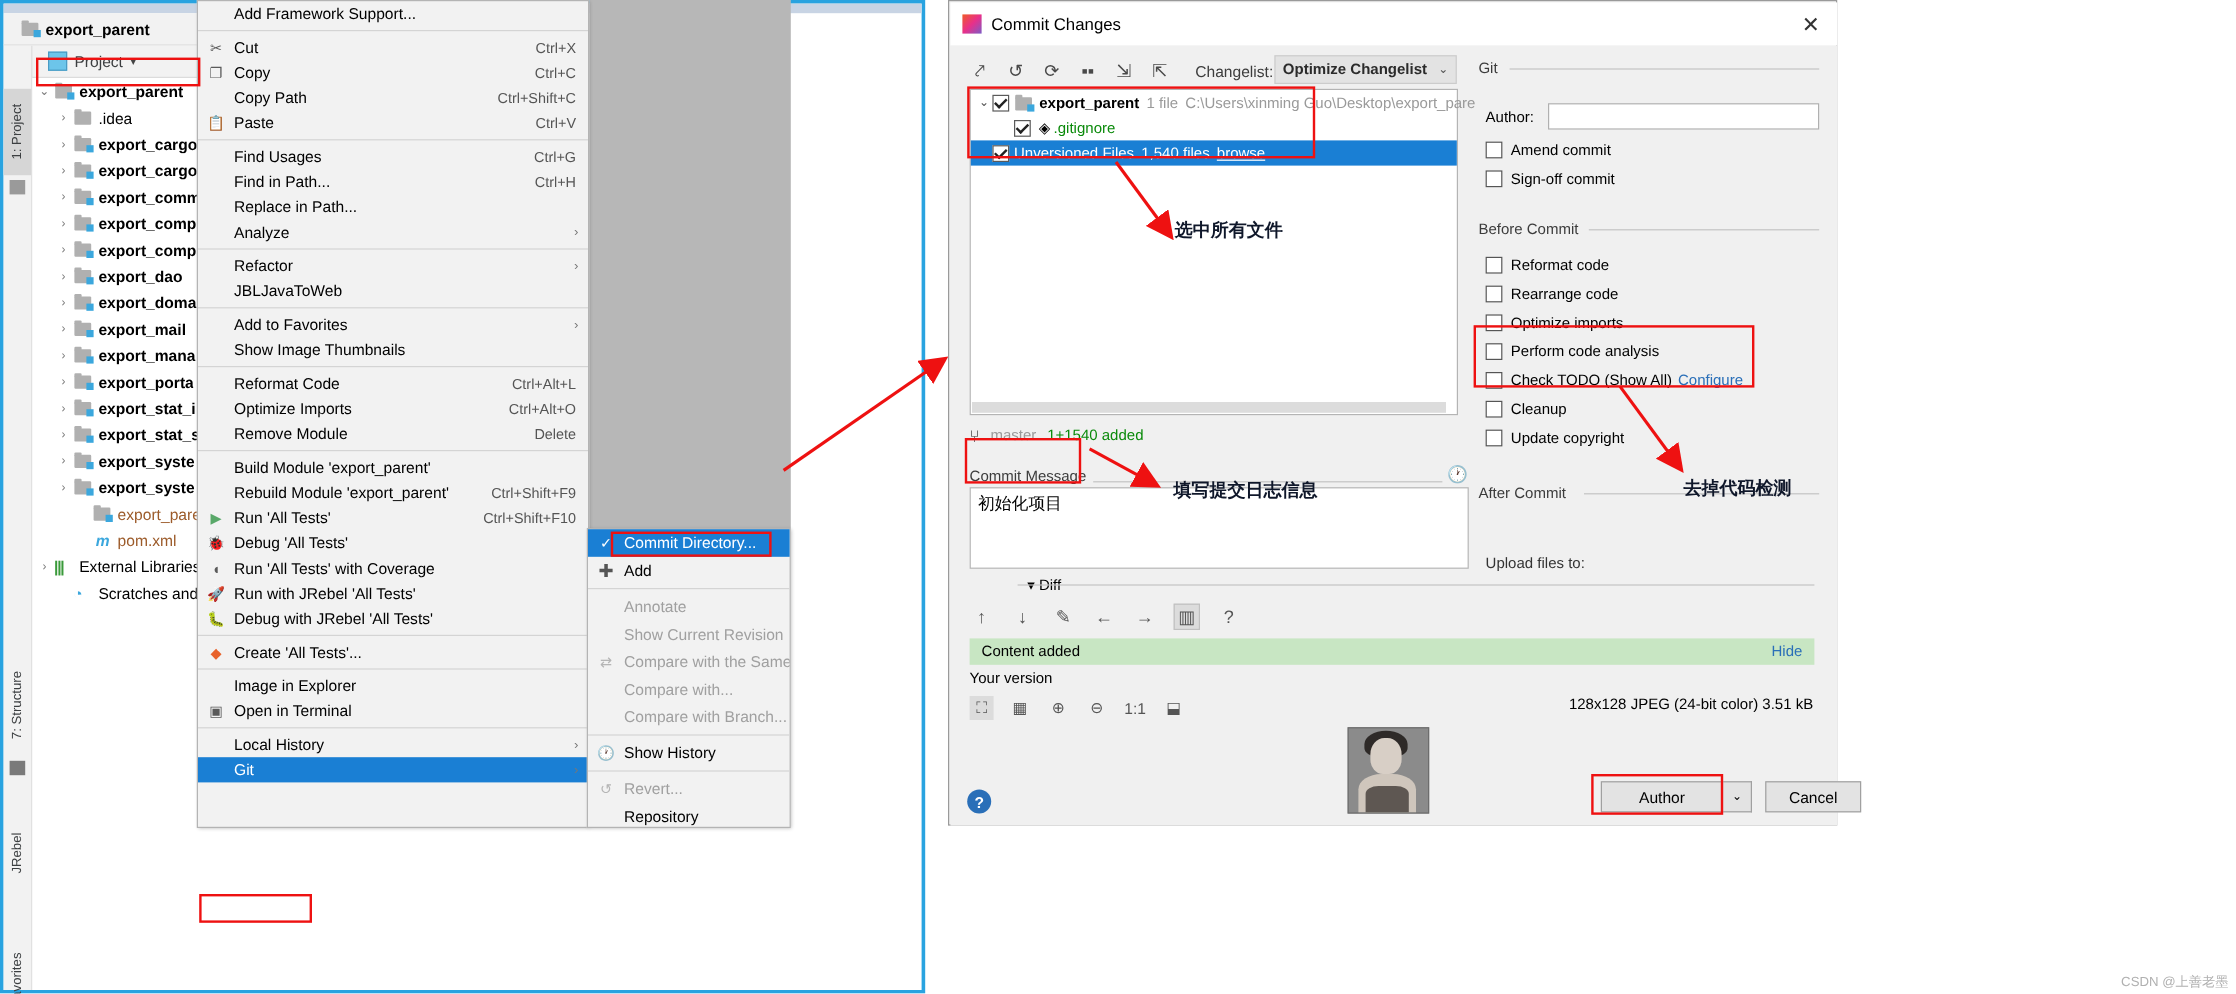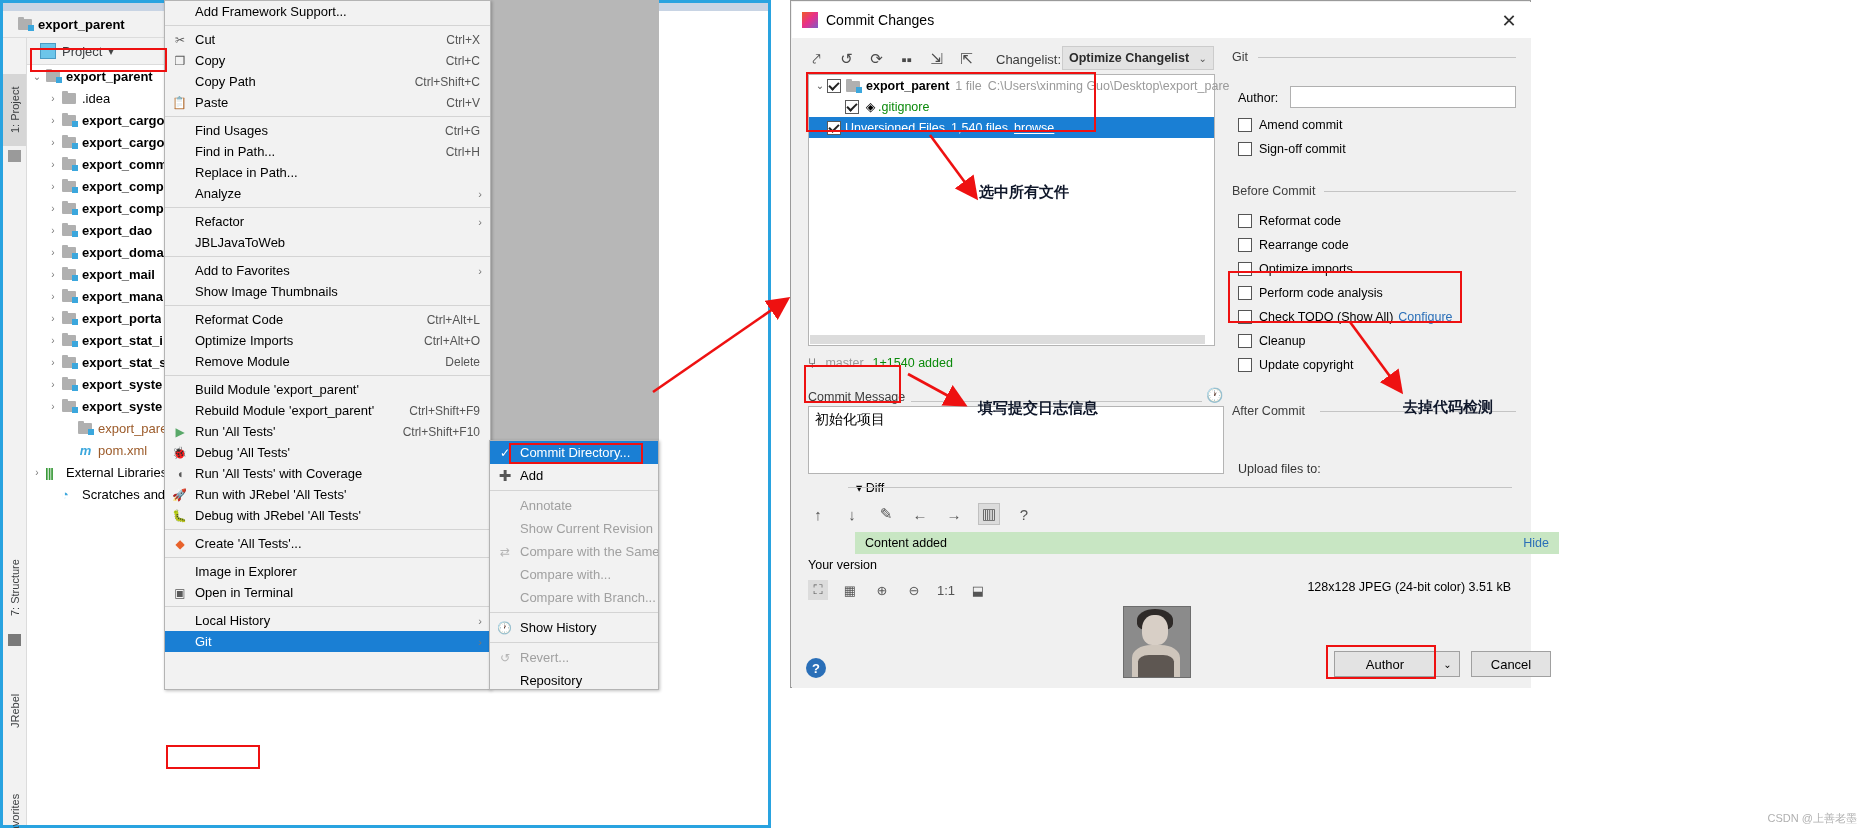--- a/index.html
+++ b/index.html
@@ -109,21 +109,21 @@
   #cm-box{position:absolute;left:16px;top:368px;width:416px;height:68px;background:#fff;border:1px solid #b4b4b4;box-sizing:border-box;
       padding:4px 6px;font-size:14px;}
   #cm-hl{left:804px;top:365px;width:97px;height:38px;border:2px solid #ee1111;box-sizing:border-box;z-index:25;}
 
   #diff-label{position:absolute;left:16px;top:442px;font-size:12.5px;margin-left:48px;}
   #diff-line{position:absolute;left:56px;top:449px;width:664px;height:1px;background:#c4c4c4;}
   #diff-toolbar{position:absolute;left:16px;top:462px;width:700px;height:28px;display:flex;align-items:center;gap:14px;font-size:15px;color:#555;}
   #diff-toolbar .dbtn{width:20px;height:20px;display:flex;align-items:center;justify-content:center;}
   #diff-toolbar .dbtn.active{background:#dcdcdc;border:1px solid #c0c0c0;}
   #content-added{position:absolute;left:16px;top:494px;width:704px;height:22px;background:#c8e6c3;
-      display:flex;align-items:center;justify-content:space-between;padding:0 10px;box-sizing:border-box;font-size:12.5px;margin-left:47px;}
+      display:flex;align-items:center;justify-content:space-between;padding:0 10px;box-sizing:border-box;font-size:12.5px;}
   #content-added .hide{color:#2a6fb8;}
   #your-version{position:absolute;left:16px;top:520px;font-size:12.5px;}
   #img-toolbar{position:absolute;left:16px;top:540px;width:704px;height:24px;display:flex;align-items:center;gap:12px;font-size:13px;color:#555;}
   #img-toolbar .ibtn{width:20px;height:20px;display:flex;align-items:center;justify-content:center;}
   #img-toolbar .ibtn.active{background:#dcdcdc;}
   #img-meta{position:absolute;right:20px;top:542px;font-size:12.5px;}
   #preview{position:absolute;left:331px;top:568px;width:66px;height:70px;background:#8b8b8b;border:1px solid #6d6d6d;
       overflow:hidden;}
   #preview .head{position:absolute;left:18px;top:8px;width:26px;height:30px;background:#d8cfc6;border-radius:45% 45% 40% 40%;}
   #preview .hair{position:absolute;left:13px;top:2px;width:36px;height:22px;background:#2e2a28;border-radius:50% 50% 35% 35%;}

